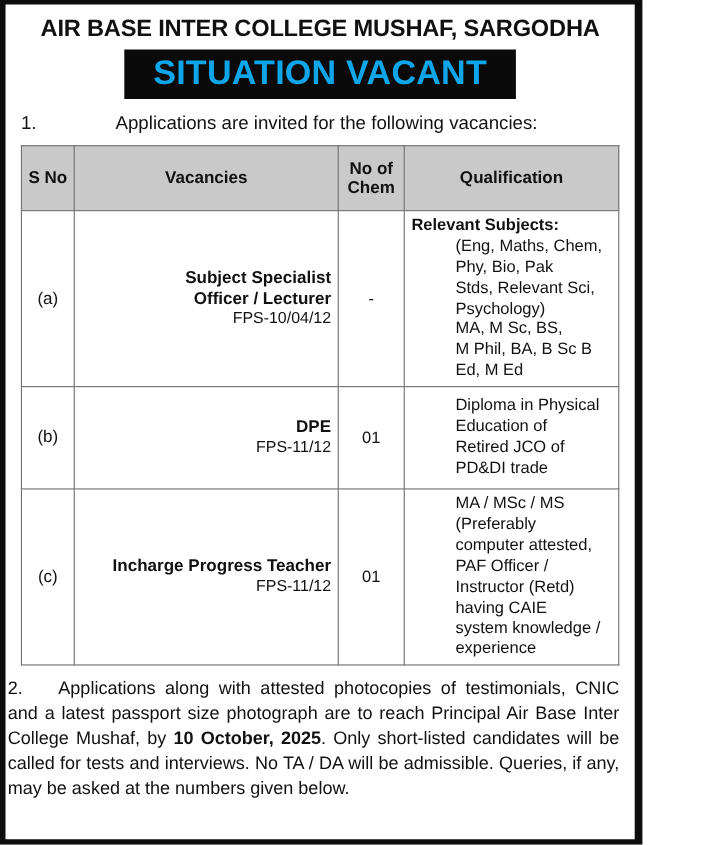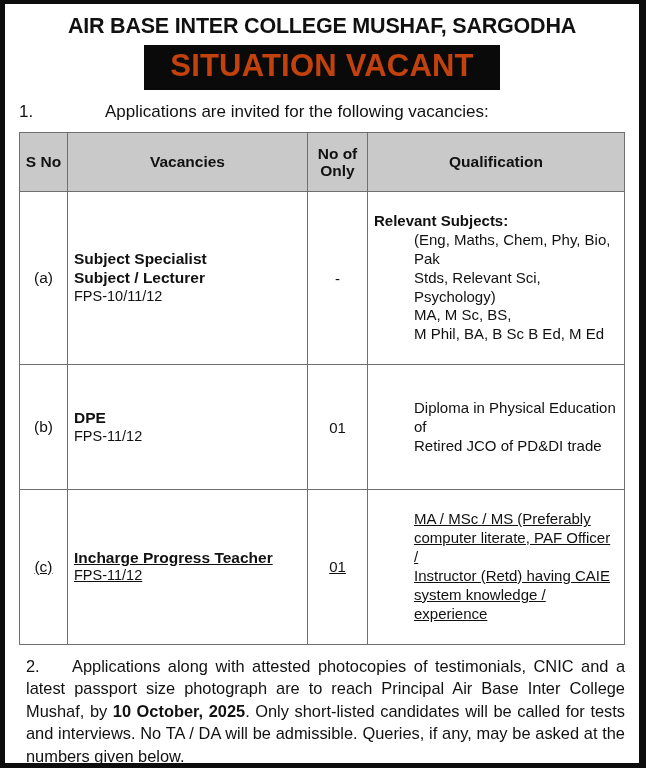--- a/index.html
+++ b/index.html
@@ -9,21 +9,21 @@
   }
   body {
     width: 646px;
     height: 768px;
     font-family: "Liberation Sans", sans-serif;
     color: #111111;
     overflow: hidden;
   }
   .page {
     position: relative;
-    width: 646px;
+    width: 584px;
     height: 768px;
     box-sizing: border-box;
     border-left: 5px solid #0d0d0d;
     border-right: 7px solid #0d0d0d;
     border-top: 4px solid #0d0d0d;
     border-bottom: 5px solid #0d0d0d;
     background: #ffffff;
   }
   .inner {
     position: relative;
@@ -42,21 +42,21 @@
     padding: 0 4px;
     white-space: nowrap;
   }
   .banner-wrap {
     margin-top: 6px;
     text-align: center;
   }
   .banner {
     display: inline-block;
     background: #0a0a0a;
-    color: #c2410c;
+    color: #0ea5e9;
     font-size: 31px;
     font-weight: bold;
     letter-spacing: 0.2px;
     padding: 5px 26px 7px 26px;
     line-height: 1.05;
   }
 
   
   .para1 {
     margin: 12px 0 0 0;
@@ -77,42 +77,42 @@
   }
   table.vac {
     border-collapse: collapse;
     width: 100%;
     table-layout: fixed;
     font-size: 15px;
   }
   table.vac th, table.vac td {
     border: 1px solid #6f6f6f;
     vertical-align: middle;
-    padding: 20px 6px;
+    padding: 4px 6px;
   }
   table.vac thead th {
     background: #c9c9c9;
     font-weight: bold;
     text-align: center;
     font-size: 15.5px;
     height: 52px;
     line-height: 1.12;
     padding: 3px 4px;
   }
   col.c-sno   { width: 48px; }
   col.c-vac   { width: 240px; }
   col.c-posts { width: 60px; }
   col.c-qual  { width: auto; }
 
   td.sno {
     text-align: center;
     font-size: 15.5px;
   }
   td.vacancy {
-    text-align: left;
+    text-align: right;
     line-height: 1.22;
   }
   td.vacancy .vtitle {
     font-weight: bold;
     font-size: 15.5px;
     display: block;
   }
   td.vacancy .vscale {
     font-weight: normal;
     font-size: 14.5px;
@@ -129,25 +129,25 @@
     padding-left: 8px;
   }
   td.qual .qhead {
     font-weight: bold;
     display: block;
   }
   td.qual .qline { display: block; margin-left: 40px; }
 
   tr.r-a td { height: 118px; }
   tr.r-b td { height: 84px; }
-  tr.r-c td { height: 104px; text-decoration: underline; }
+  tr.r-c td { height: 104px; }
 
   
   .para2 {
-    margin: 10px 14px 0 21px;
+    margin: 10px 14px 0 2px;
     font-size: 16.4px;
     line-height: 1.38;
     text-align: justify;
     text-justify: inter-word;
   }
   .para2 .lead-num {
     display: inline-block;
     width: 46px;
   }
   .para2 b { font-weight: bold; }
@@ -214,33 +214,33 @@
           <col class="c-vac">
           <col class="c-posts">
           <col class="c-qual">
         </colgroup>
         <thead>
           <tr>
             <th>S No</th>
             <th>Vacancies</th>
             <th>
               <span>No of</span><br>
-              <span>Only</span>
+              <span>Chem</span>
             </th>
             <th>Qualification</th>
           </tr>
         </thead>
         <tbody>
 
           <tr class="r-a">
             <td class="sno">(a)</td>
             <td class="vacancy">
               <span class="vtitle">Subject Specialist</span>
-              <span class="vtitle">Subject / Lecturer</span>
-              <span class="vscale">FPS-10/11/12</span>
+              <span class="vtitle">Officer / Lecturer</span>
+              <span class="vscale">FPS-10/04/12</span>
             </td>
             <td class="posts">-</td>
             <td class="qual">
               <span class="qhead">Relevant Subjects:</span>
               <span class="qline">(Eng, Maths, Chem, Phy, Bio, Pak</span>
               <span class="qline">Stds, Relevant Sci, Psychology)</span>
               <span class="qline">MA, M Sc, BS,</span>
               <span class="qline">M Phil, BA, B Sc B Ed, M Ed</span>
             </td>
           </tr>
@@ -260,21 +260,21 @@
 
           <tr class="r-c">
             <td class="sno">(c)</td>
             <td class="vacancy">
               <span class="vtitle">Incharge Progress Teacher</span>
               <span class="vscale">FPS-11/12</span>
             </td>
             <td class="posts">01</td>
             <td class="qual">
               <span class="qline">MA / MSc / MS (Preferably</span>
-              <span class="qline">computer literate, PAF Officer /</span>
+              <span class="qline">computer attested, PAF Officer /</span>
               <span class="qline">Instructor (Retd) having CAIE</span>
               <span class="qline">system knowledge / experience</span>
             </td>
           </tr>
 
         </tbody>
       </table>
     </div>
 
     <div class="para2">

